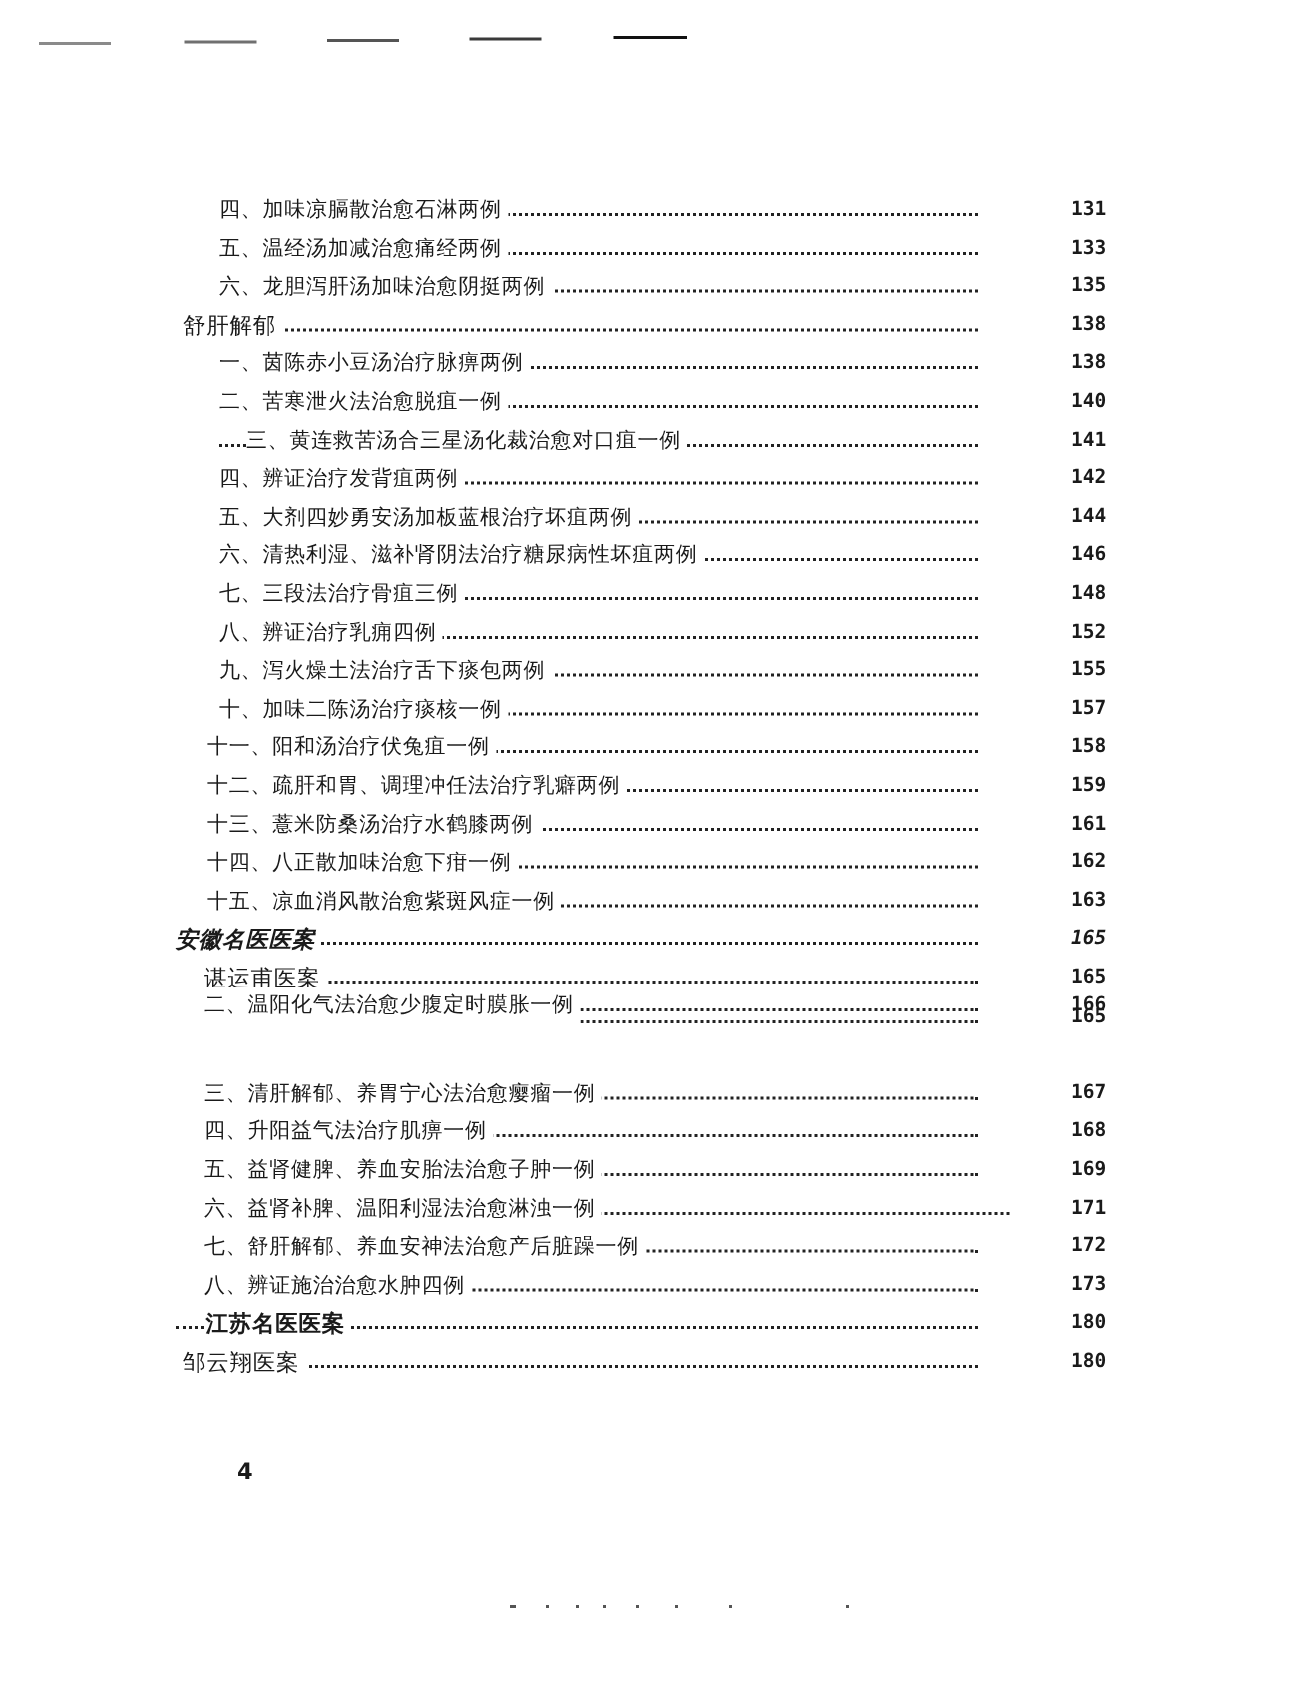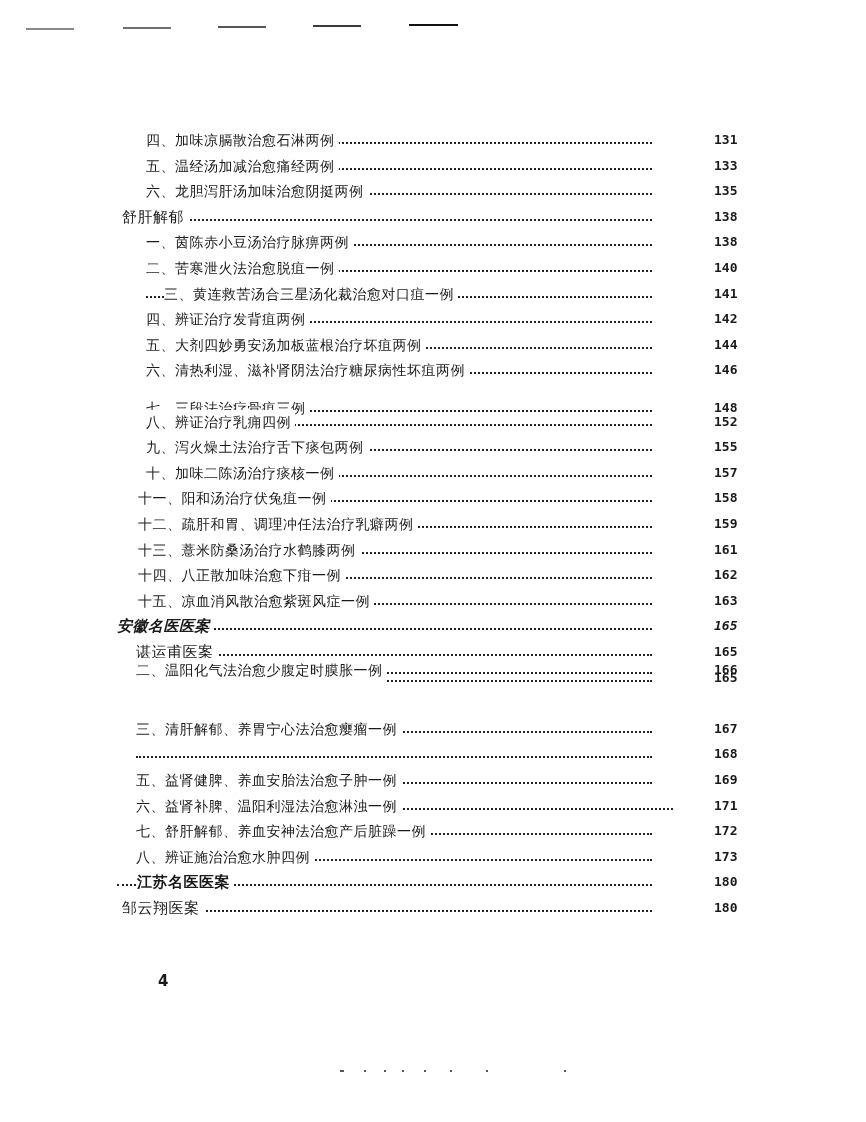--- a/index.html
+++ b/index.html
@@ -155,21 +155,21 @@
     <div class="toc-row level-2" style="top: 204.8px;">
       <span class="toc-leader" style="left: 146px;"></span>
       <span class="toc-title" style="left: 146px;">五、大剂四妙勇安汤加板蓝根治疗坏疽两例</span>
       <span class="toc-page">144</span>
     </div>
     <div class="toc-row level-2" style="top: 230.4px;">
       <span class="toc-leader" style="left: 146px;"></span>
       <span class="toc-title" style="left: 146px;">六、清热利湿、滋补肾阴法治疗糖尿病性坏疽两例</span>
       <span class="toc-page">146</span>
     </div>
-    <div class="toc-row level-2" style="top: 268px;">
+    <div class="toc-row level-2" style="top: 256px;">
       <span class="toc-leader" style="left: 146px;"></span>
       <span class="toc-title" style="left: 146px;">七、三段法治疗骨疽三例</span>
       <span class="toc-page">148</span>
     </div>
     <div class="toc-row level-2" style="top: 281.6px;">
       <span class="toc-leader" style="left: 146px;"></span>
       <span class="toc-title" style="left: 146px;">八、辨证治疗乳痈四例</span>
       <span class="toc-page">152</span>
     </div>
     <div class="toc-row level-2" style="top: 307.2px;">
@@ -226,20 +226,21 @@
       <span class="toc-title" style="left: 136px;">二、温阳化气法治愈少腹定时膜胀一例</span>
       <span class="toc-page">166</span>
     </div>
     <div class="toc-row level-2" style="top: 588.8px;">
       <span class="toc-leader" style="left: 136px;"></span>
       <span class="toc-title" style="left: 136px;">三、清肝解郁、养胃宁心法治愈瘿瘤一例</span>
       <span class="toc-page">167</span>
     </div>
     <div class="toc-row level-2" style="top: 614.4px;">
       <span class="toc-leader" style="left: 136px;"></span>
+      <span class="toc-title" style="left: 136px;">四、升阳益气法治疗肌痹一例</span>
       <span class="toc-page">168</span>
     </div>
     <div class="toc-row level-2" style="top: 640px;">
       <span class="toc-leader" style="left: 136px;"></span>
       <span class="toc-title" style="left: 136px;">五、益肾健脾、养血安胎法治愈子肿一例</span>
       <span class="toc-page">169</span>
     </div>
     <div class="toc-row level-2" style="top: 665.6px; padding-left: 21px;">
       <span class="toc-leader" style="left: 136px;"></span>
       <span class="toc-title" style="left: 136px;">六、益肾补脾、温阳利湿法治愈淋浊一例</span>

